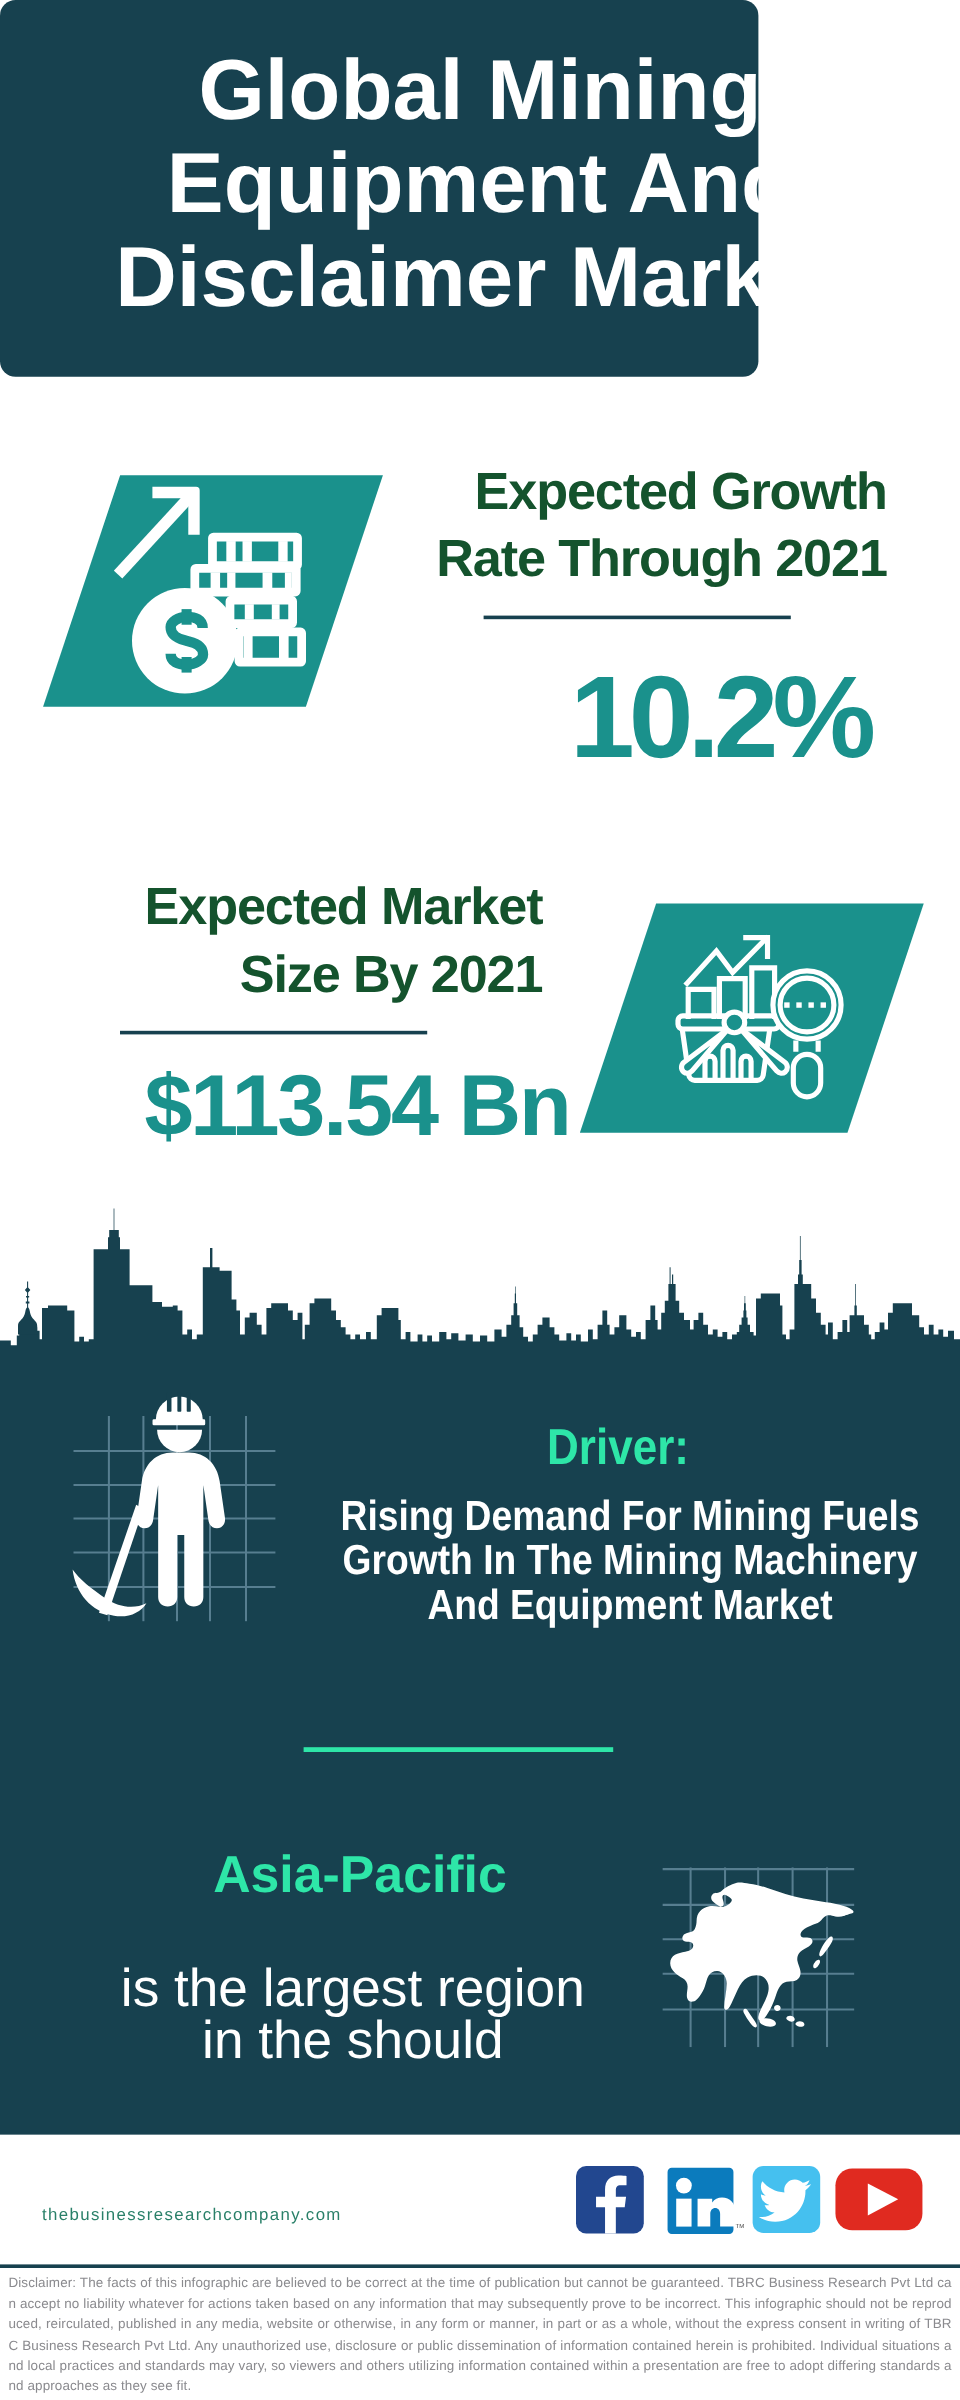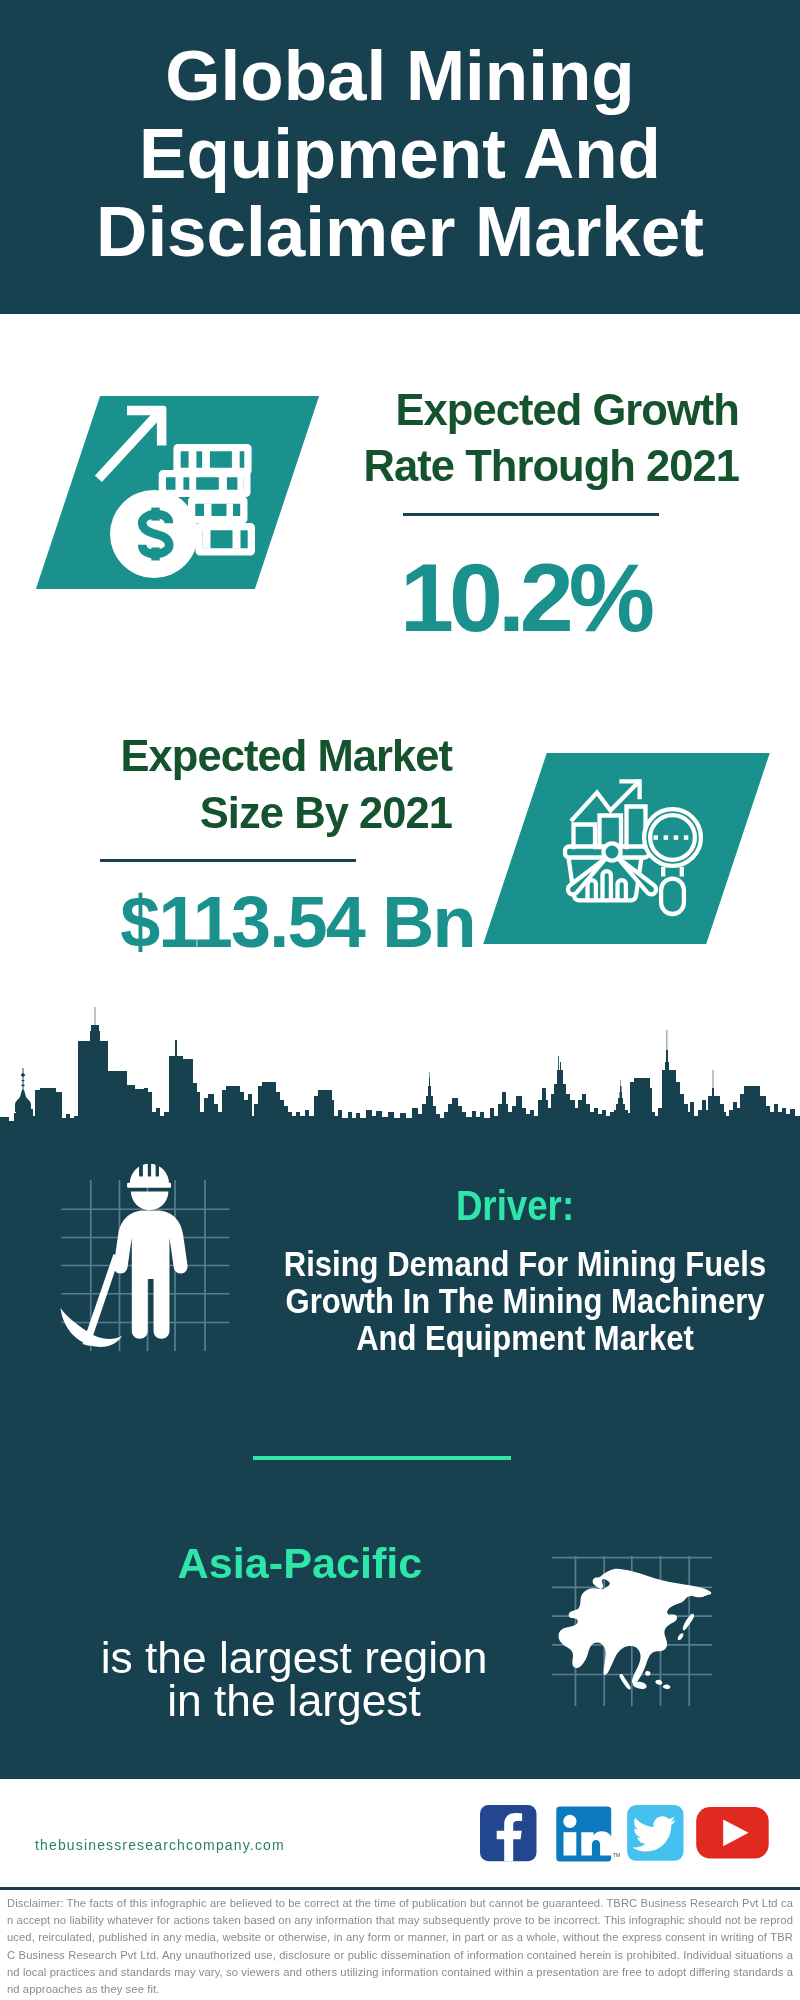--- a/index.html
+++ b/index.html
@@ -1,40 +1,40 @@
 <!DOCTYPE html>
 <html><head>
 <meta charset="utf-8">
 <style>
   html,body{margin:0;padding:0;}
   body{width:800px;height:2000px;background:#ffffff;font-family:"Liberation Sans",sans-serif;overflow:hidden;}
   .page{position:relative;width:800px;height:2000px;background:#fff;}
 
   
-  .header{position:absolute;left:0;top:0;width:800px;height:314px;background:#17414f;}
+  .header{position:absolute;left:0;top:0;width:632px;height:314px;background:#17414f;border-radius:13px;}
   .header h1{position:absolute;left:0;top:0;width:800px;margin:0;
     font-family:"Liberation Sans",sans-serif;font-weight:bold;font-size:71px;line-height:78px;
     color:#ffffff;text-align:center;padding-top:37px;letter-spacing:0px;}
 
   
   .par{position:absolute;background:#1a918c;transform:skewX(-18.4deg);}
   .par1{left:68px;top:396px;width:219px;height:193px;}
   .par2{left:515px;top:753px;width:223px;height:191px;}
   .icon1{position:absolute;left:95px;top:396px;width:180px;height:185px;}
   .icon2{position:absolute;left:560px;top:755px;width:160px;height:162px;}
 
   
   .stat-title{position:absolute;font-family:"Liberation Sans",sans-serif;font-weight:bold;font-size:43.5px;
     line-height:56.6px;color:#14532d;text-align:right;letter-spacing:-0.95px;}
   .stat-rule{position:absolute;height:3px;background:#17414f;}
   .stat-value{position:absolute;font-family:"Liberation Sans",sans-serif;font-weight:bold;
     color:#1a918c;text-align:center;font-size:97px;line-height:97px;letter-spacing:-5px;white-space:nowrap;}
   .stat1-title{left:339px;top:381.5px;width:400px;}
   .stat1-rule{left:403px;top:513px;width:256px;}
-  .stat1-value{left:400px;top:549px;width:400px;text-align:left;font-size:97px;letter-spacing:-5px;}
+  .stat1-value{left:400px;top:549px;width:400px;text-align:center;font-size:97px;letter-spacing:-5px;}
   .stat2-title{left:52px;top:728px;width:400px;}
   .stat2-rule{left:100px;top:859px;width:256px;}
   .stat2-value{left:67.5px;top:884px;width:460px;text-align:center;font-size:72px;letter-spacing:-1.8px;line-height:76px;}
 
   
   .dark{position:absolute;left:0;top:1145px;width:800px;height:634px;background:#17414f;}
   .skyline{position:absolute;left:0;top:1000px;width:800px;height:150px;}
   .skyline svg{display:block;}
 
   
@@ -204,21 +204,21 @@
   <div class="driver-body">
     <span>Rising Demand For Mining Fuels</span><br>
     <span>Growth In The Mining Machinery</span><br>
     <span>And Equipment Market</span>
   </div>
   <div class="mid-rule"></div>
 
   <div class="region-head">Asia-Pacific</div>
   <div class="region-body">
     <span>is the largest region</span><br>
-    <span>in the largest</span>
+    <span>in the should</span>
   </div>
   <div class="region-icon"><svg viewBox="0 0 160 150" width="160" height="150">
         <g stroke="#577e90" stroke-width="1.7" fill="none">
           <path d="M23.5,-14 V160"></path>
           <path d="M52.2,-14 V160"></path>
           <path d="M79.8,-14 V160"></path>
           <path d="M108.5,-14 V160"></path>
           <path d="M137.2,-14 V160"></path>
           <path d="M165.9,-14 V160"></path>
           <path d="M-22,1.6 H180"></path>

